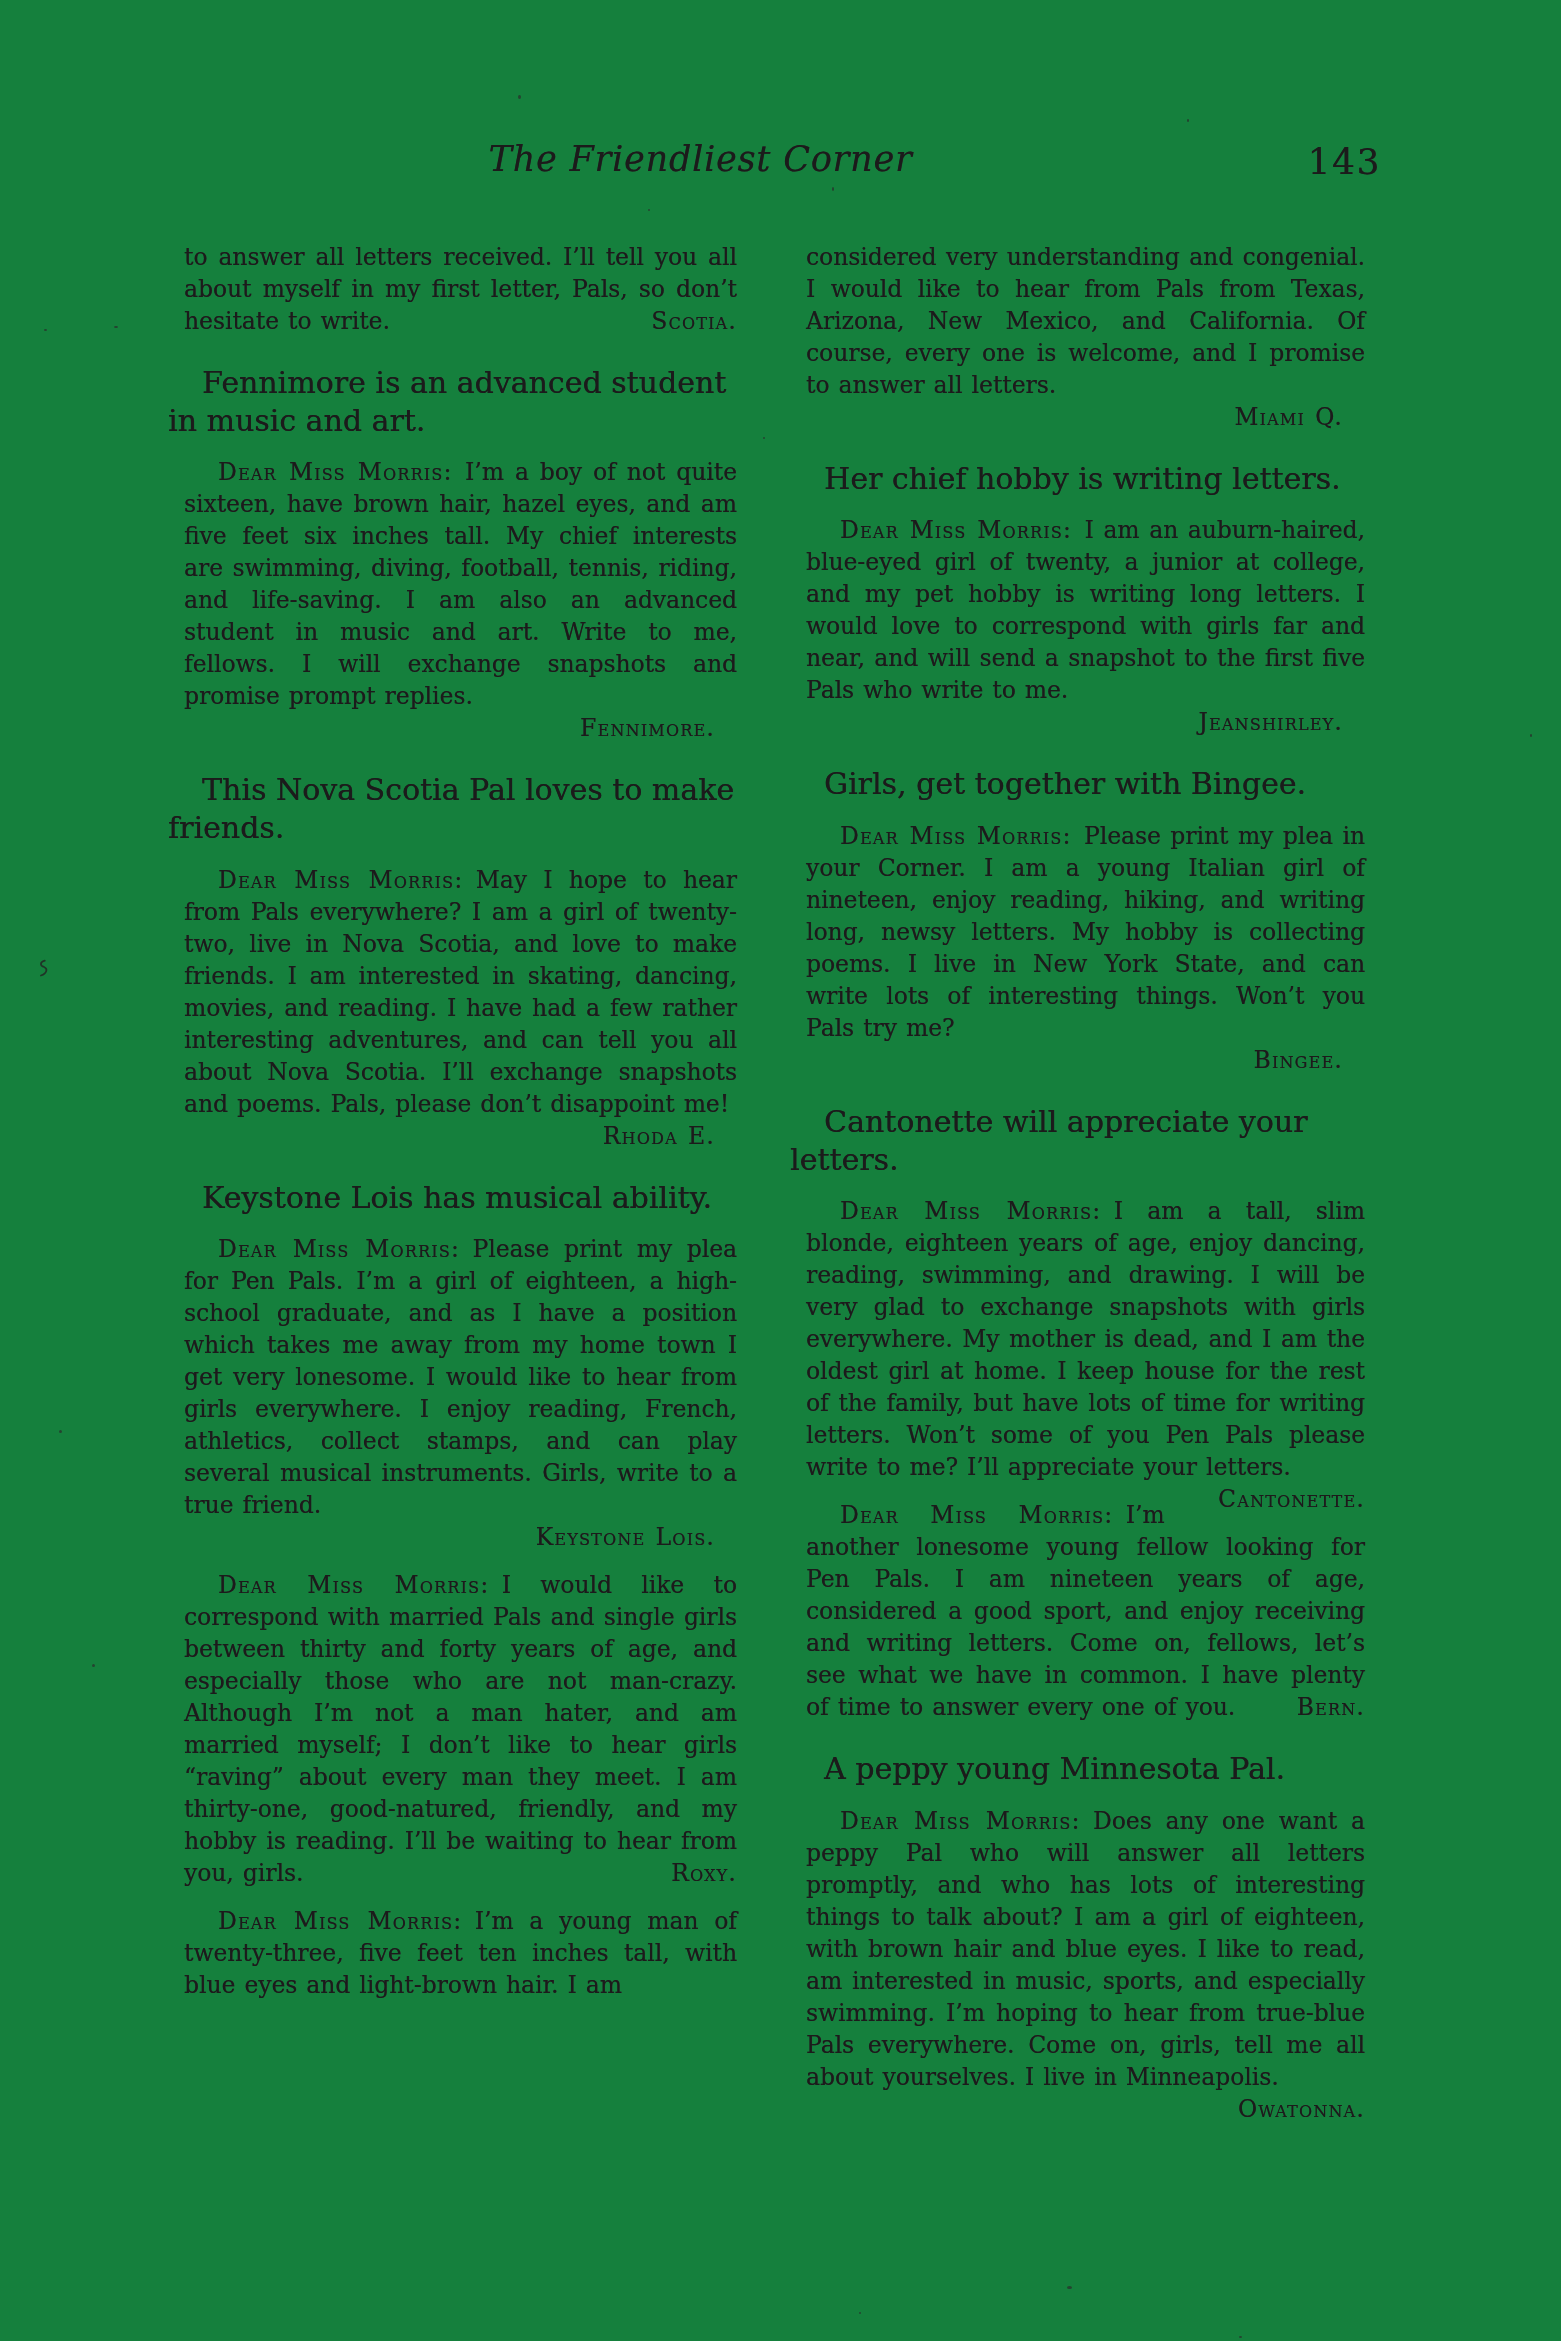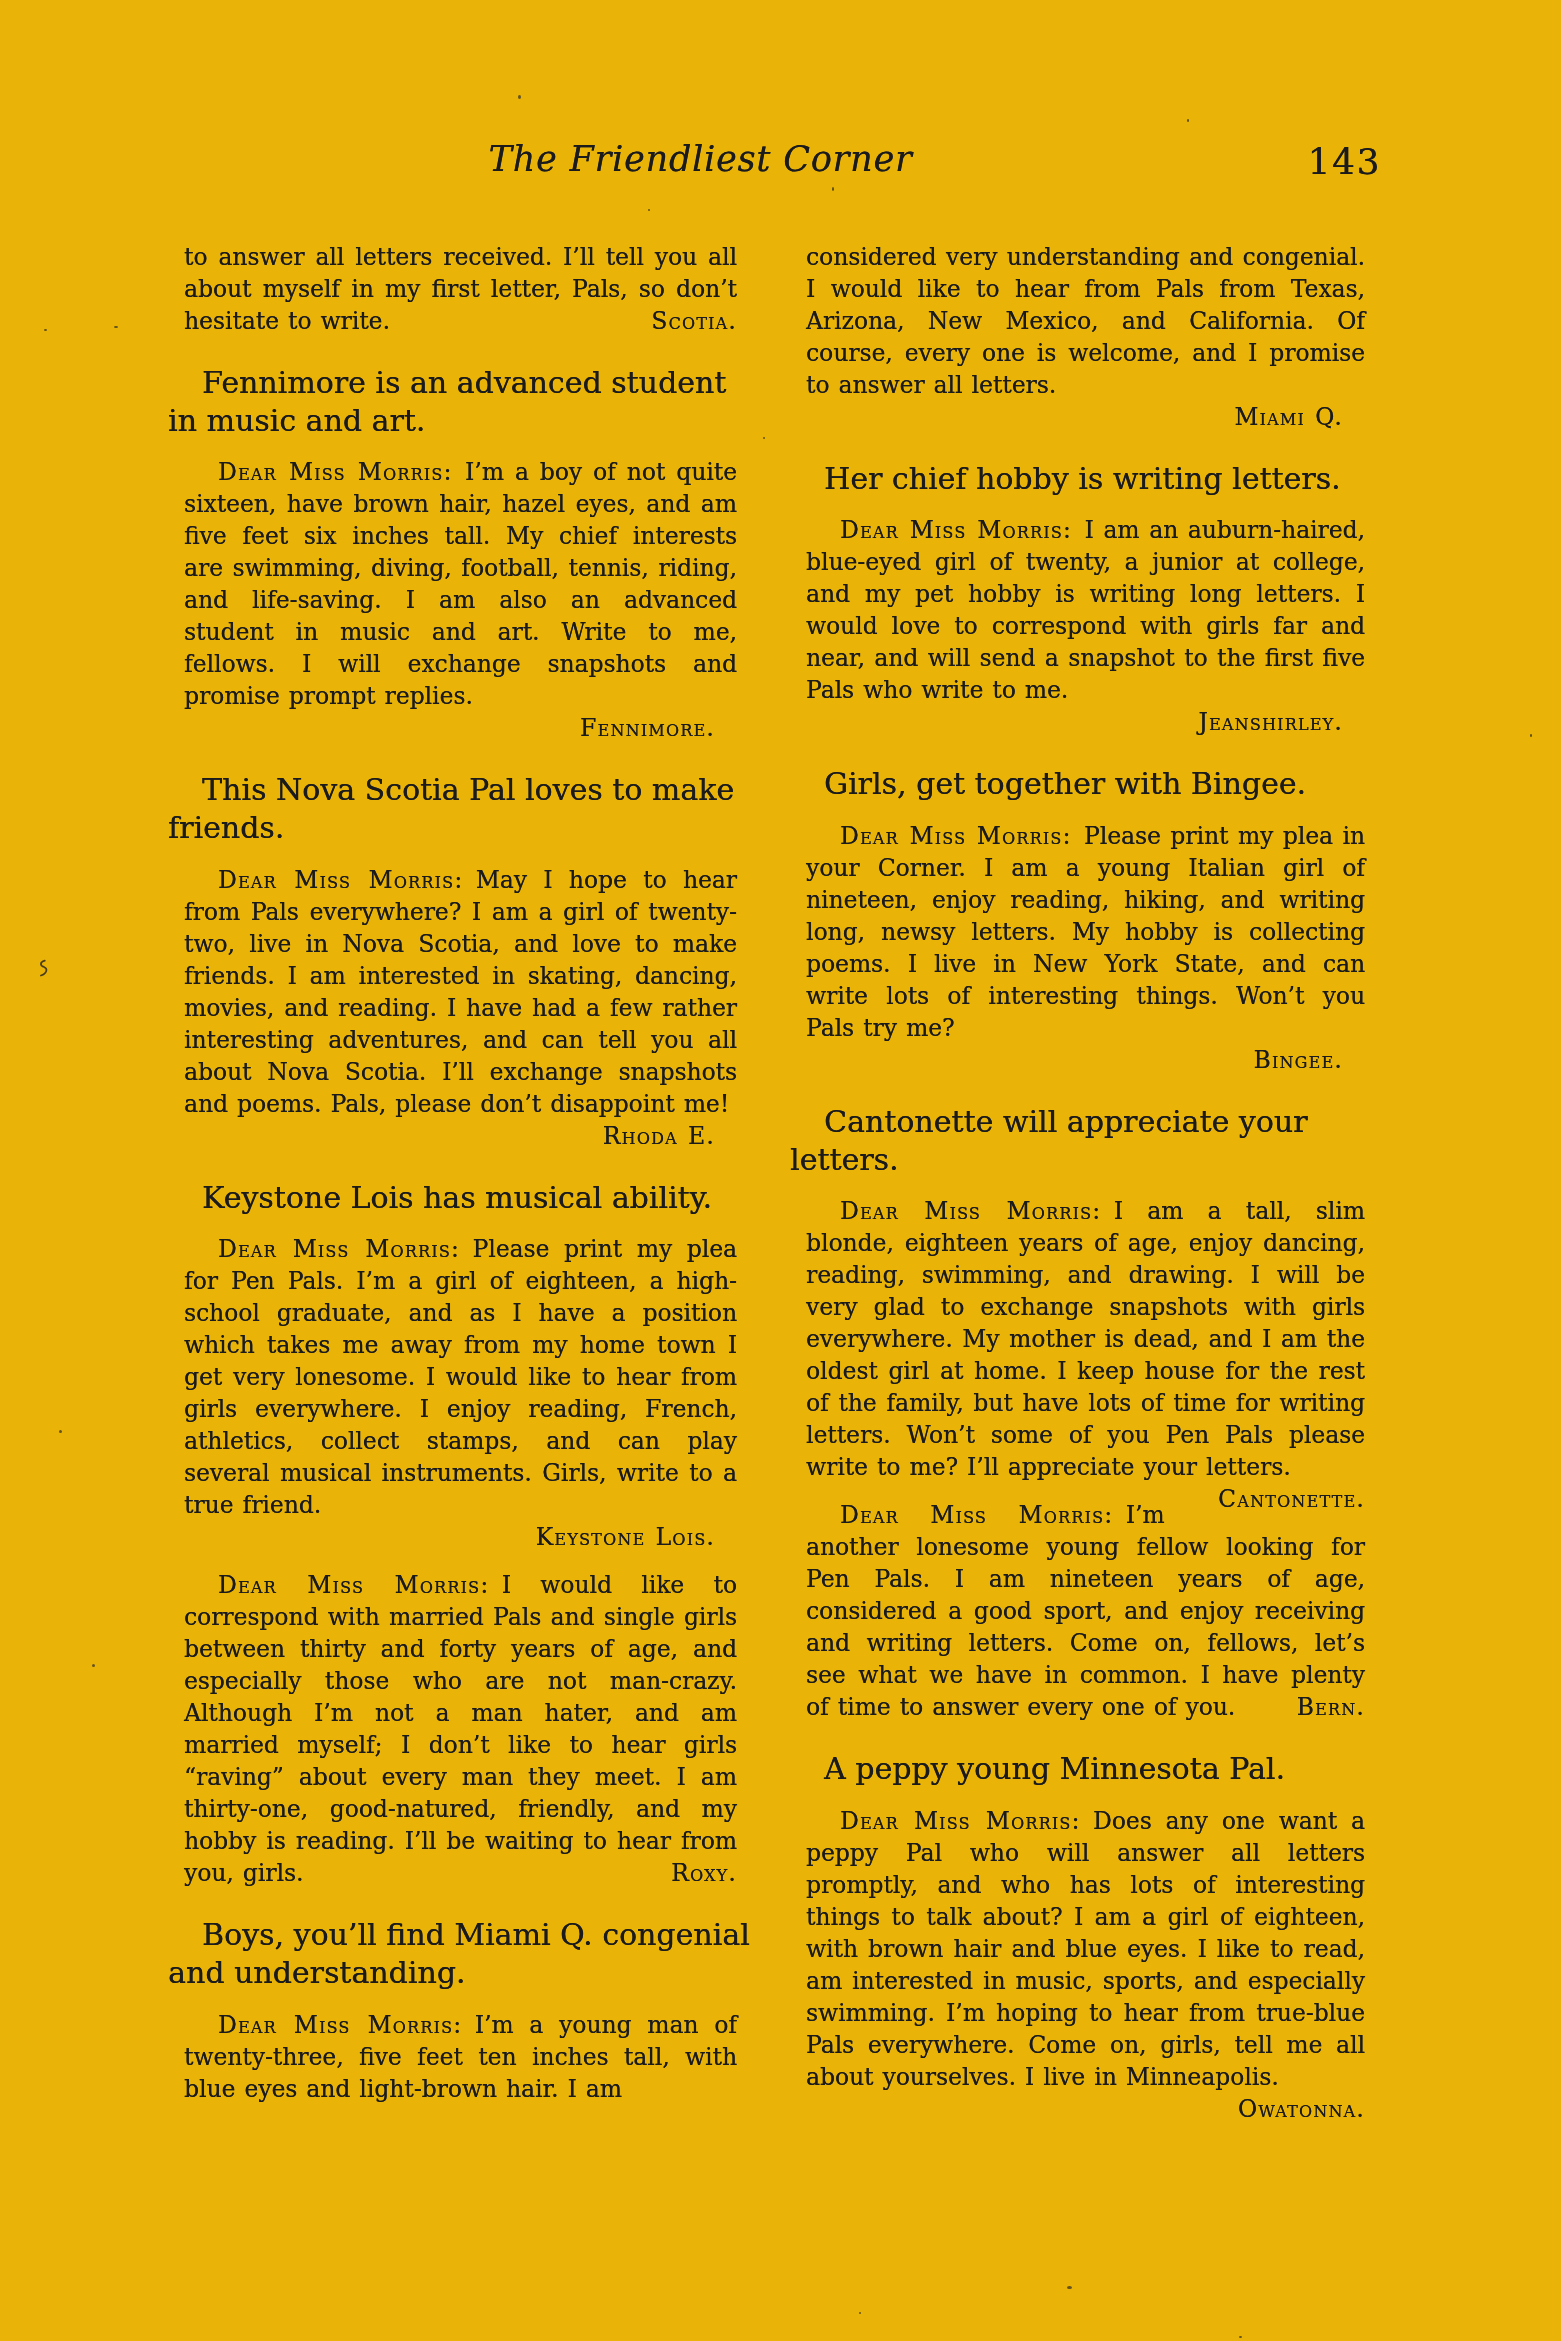--- a/index.html
+++ b/index.html
@@ -2,21 +2,21 @@
 <html lang="en" style="font-size:12.5px"><head>
 <meta charset="utf-8">
 <style>
   html, body { margin: 0; padding: 0; }
   body { background: #e8e6e0; }
   .page {
     position: relative;
     width: 1561px;
     height: 2342px;
     margin: 0 auto;
-    background: #eab308;
+    background: #15803d;
     overflow: hidden;
     font-family: "DejaVu Serif", "Liberation Serif", serif;
     color: #1b1b1b;
   }
   
   .running-head {
     position: relative;
     margin: 139px 180px 0 168px;
     height: 50px;
   }
@@ -135,21 +135,20 @@
       <div>
         <h3 class="section-heading">Keystone Lois has musical ability.</h3>
         <p class="letter-open"><span class="salutation">Dear Miss Morris:</span><span>Please print my plea for Pen Pals.  I’m a girl of eighteen, a high-school graduate, and as I have a position which takes me away from my home town I get very lonesome.  I would like to hear from girls everywhere.  I enjoy reading, French, athletics, collect stamps, and can play several musical instruments.  Girls, write to a true friend.</span><span class="sig sig-block">Keystone Lois.</span></p>
       </div>
 
       <div>
         <p class="letter-open"><span class="salutation">Dear Miss Morris:</span><span>I would like to correspond with married Pals and single girls between thirty and forty years of age, and especially those who are not man-crazy.  Although I’m not a man hater, and am married myself; I don’t like to hear girls “raving” about every man they meet.  I am thirty-one, good-natured, friendly, and my hobby is reading.  I’ll be waiting to hear from you, girls.</span><span class="sig sig-inline">Roxy.</span></p>
       </div>
 
       <div>
-        <h3 class="section-heading">Boys, you’ll find Miami Q. congenial and understanding.</h3>
         <p class="letter-open"><span class="salutation">Dear Miss Morris:</span><span>I’m a young man of twenty-three, five feet ten inches tall, with blue eyes and light-brown hair.  I am</span></p>
       </div>
 
     </div>
 
     <div class="col col-right">
 
       <p class="continuation"><span>considered very understanding and congenial.  I would like to hear from Pals from Texas, Arizona, New Mexico, and California.  Of course, every one is welcome, and I promise to answer all letters.</span><span class="sig sig-block">Miami Q.</span></p>
 
       <div>

